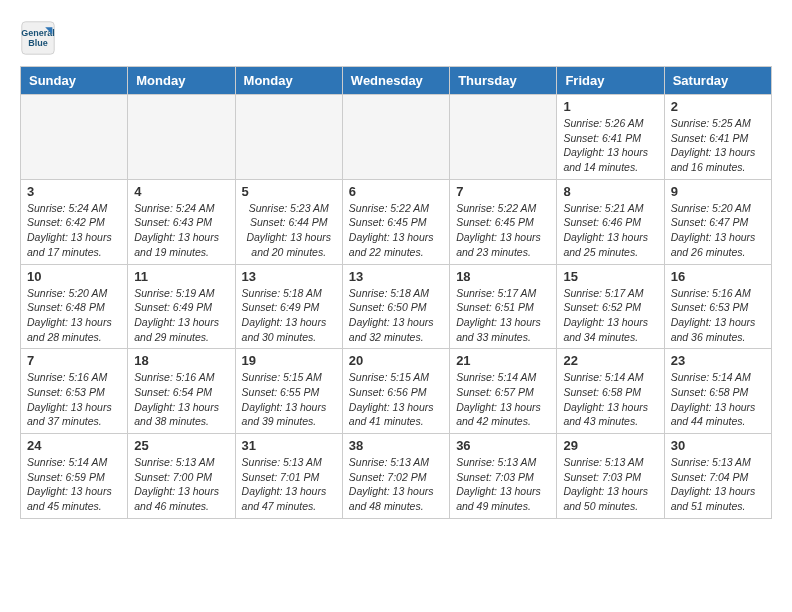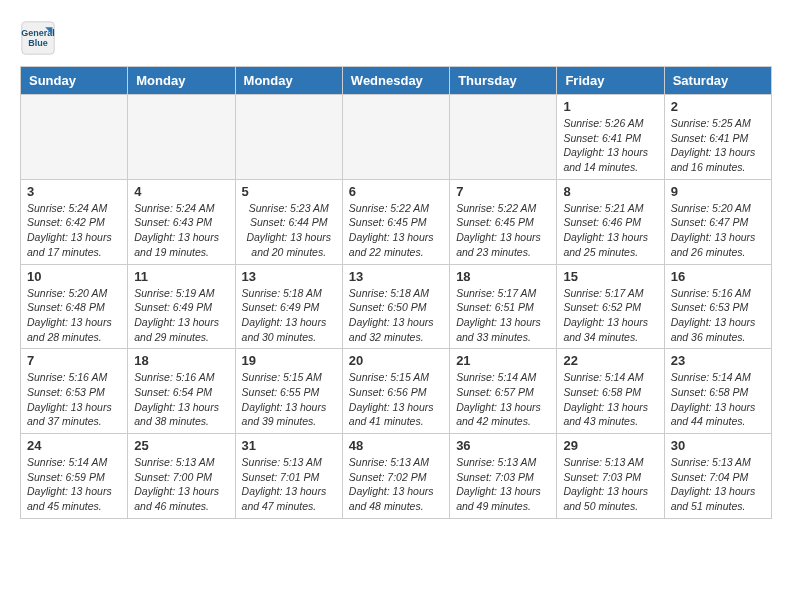--- a/index.html
+++ b/index.html
@@ -308,21 +308,21 @@
 and 46 minutes.</div>
         </td>
         <td>
           <span class="day-number">31</span>
           <div class="day-info" style="white-space: pre-line;">Sunrise: 5:13 AM
 Sunset: 7:01 PM
 Daylight: 13 hours
 and 47 minutes.</div>
         </td>
         <td>
-          <span class="day-number">48</span>
+          <span class="day-number">38</span>
           <div class="day-info" style="white-space: pre-line;">Sunrise: 5:13 AM
 Sunset: 7:02 PM
 Daylight: 13 hours
 and 48 minutes.</div>
         </td>
         <td>
           <span class="day-number">36</span>
           <div class="day-info" style="white-space: pre-line;">Sunrise: 5:13 AM
 Sunset: 7:03 PM
 Daylight: 13 hours

